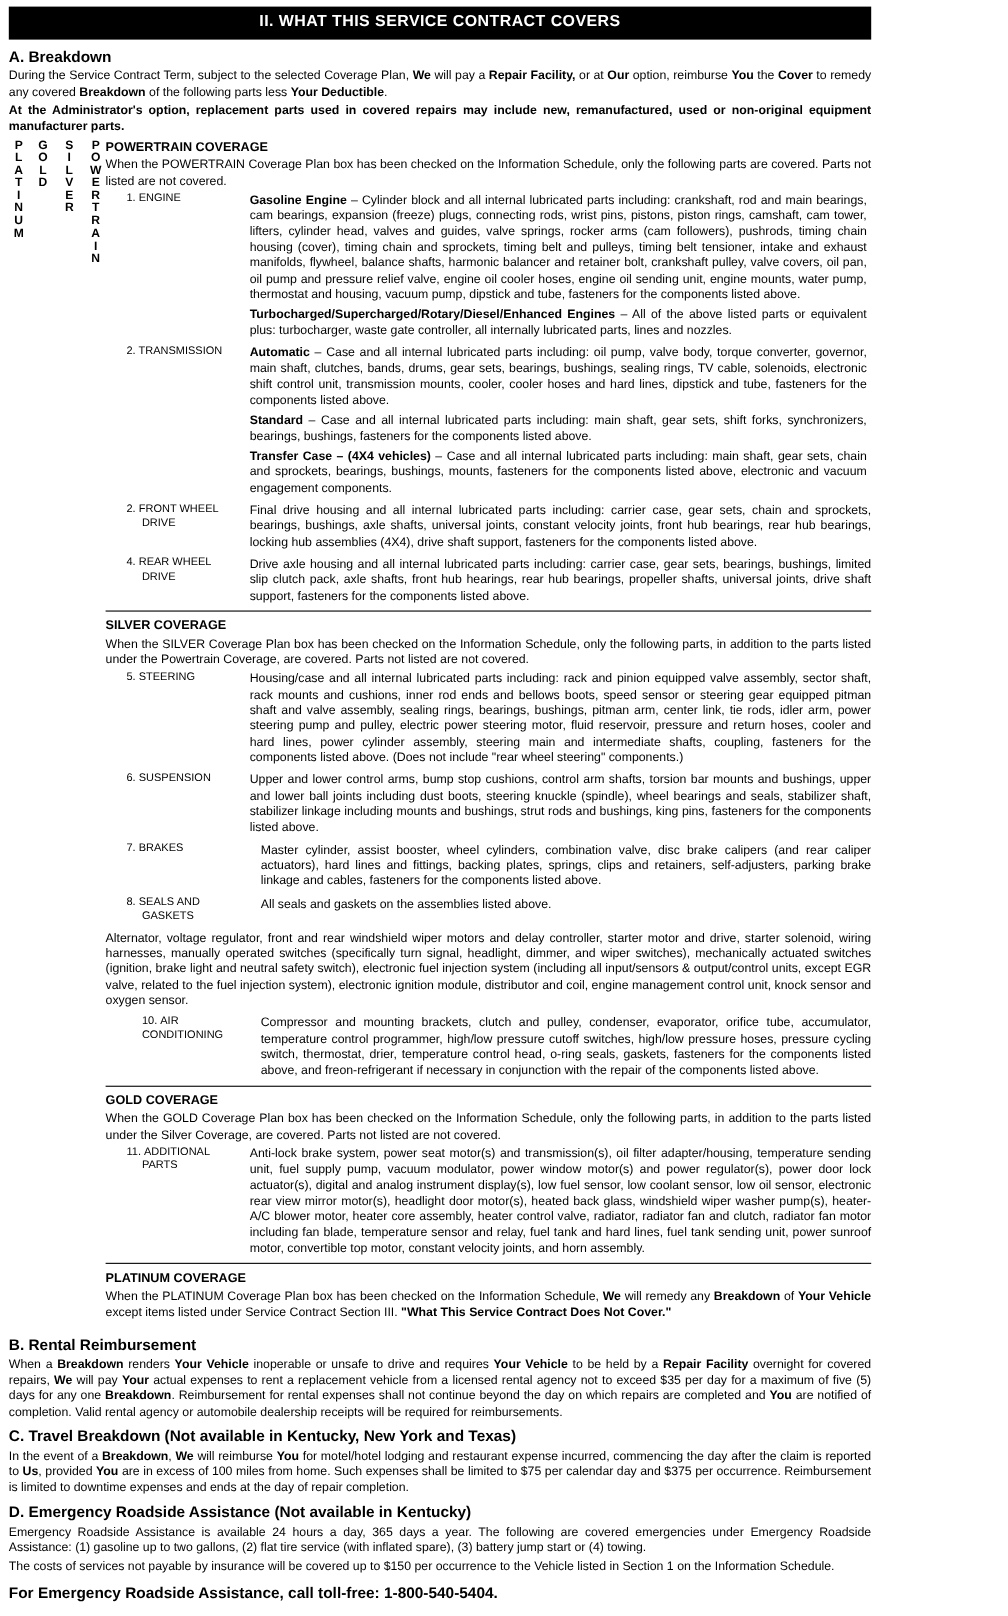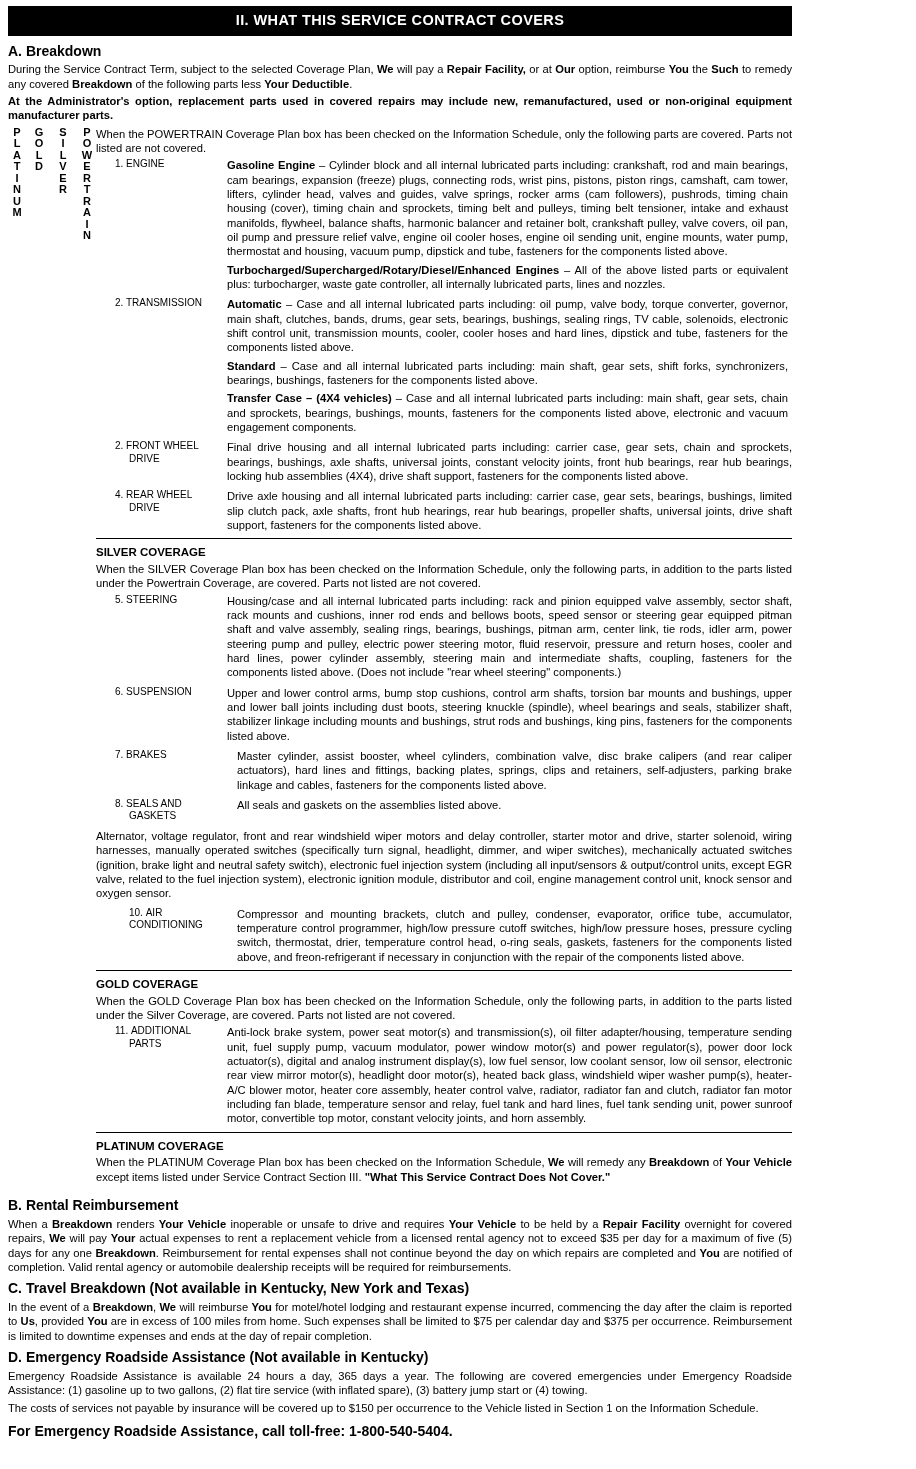--- a/index.html
+++ b/index.html
@@ -125,21 +125,21 @@
 </style>
 </head>
 <body>
 
 <div class="page">
 
   <div class="banner">II. WHAT THIS SERVICE CONTRACT COVERS</div>
 
   <h2 class="sec">A.  Breakdown</h2>
 
-  <p class="body">During the Service Contract Term, subject to the selected Coverage Plan, <b>We</b> will pay a <b>Repair Facility,</b> or at <b>Our</b> option, reimburse <b>You</b> the <b>Such</b> to remedy any covered <b>Breakdown</b> of the following parts less <b>Your Deductible</b>.</p>
+  <p class="body">During the Service Contract Term, subject to the selected Coverage Plan, <b>We</b> will pay a <b>Repair Facility,</b> or at <b>Our</b> option, reimburse <b>You</b> the <b>Cover</b> to remedy any covered <b>Breakdown</b> of the following parts less <b>Your Deductible</b>.</p>
 
   <p class="body"><b>At the Administrator's option, replacement parts used in covered repairs may include new, remanufactured, used or non-original equipment manufacturer parts.</b></p>
 
   <div class="coverage-wrap">
 
     <div class="vert-labels">
       <div class="vcol v-plat">
         <span>P</span>
           <span>L</span>
           <span>A</span>
@@ -173,20 +173,21 @@
           <span>R</span>
           <span>A</span>
           <span>I</span>
           <span>N</span>
       </div>
     </div>
 
     <div class="coverage-col">
 
       <div class="cov-block">
+        <div class="cov-title">POWERTRAIN COVERAGE</div>
         <div class="cov-intro">When the POWERTRAIN Coverage Plan box has been checked on the Information Schedule, only the following parts are covered. Parts not listed are not covered.</div>
 
 
         <div class="item">
           <div class="item-label">1.  ENGINE</div>
           <div class="item-body">
             <p><b>Gasoline Engine</b> – Cylinder block and all internal lubricated parts including: crankshaft, rod and main bearings, cam bearings, expansion (freeze) plugs, connecting rods, wrist pins, pistons, piston rings, camshaft, cam tower, lifters, cylinder head, valves and guides, valve springs, rocker arms (cam followers), pushrods, timing chain housing (cover), timing chain and sprockets, timing belt and pulleys, timing belt tensioner, intake and exhaust manifolds, flywheel, balance shafts, harmonic balancer and retainer bolt, crankshaft pulley, valve covers, oil pan, oil pump and pressure relief valve, engine oil cooler hoses, engine oil sending unit, engine mounts, water pump, thermostat and housing, vacuum pump, dipstick and tube, fasteners for the components listed above.</p>
             <p><b>Turbocharged/Supercharged/Rotary/Diesel/Enhanced Engines</b> – All of the above listed parts or equivalent plus: turbocharger, waste gate controller, all internally lubricated parts, lines and nozzles.</p>
           </div>
         </div>

